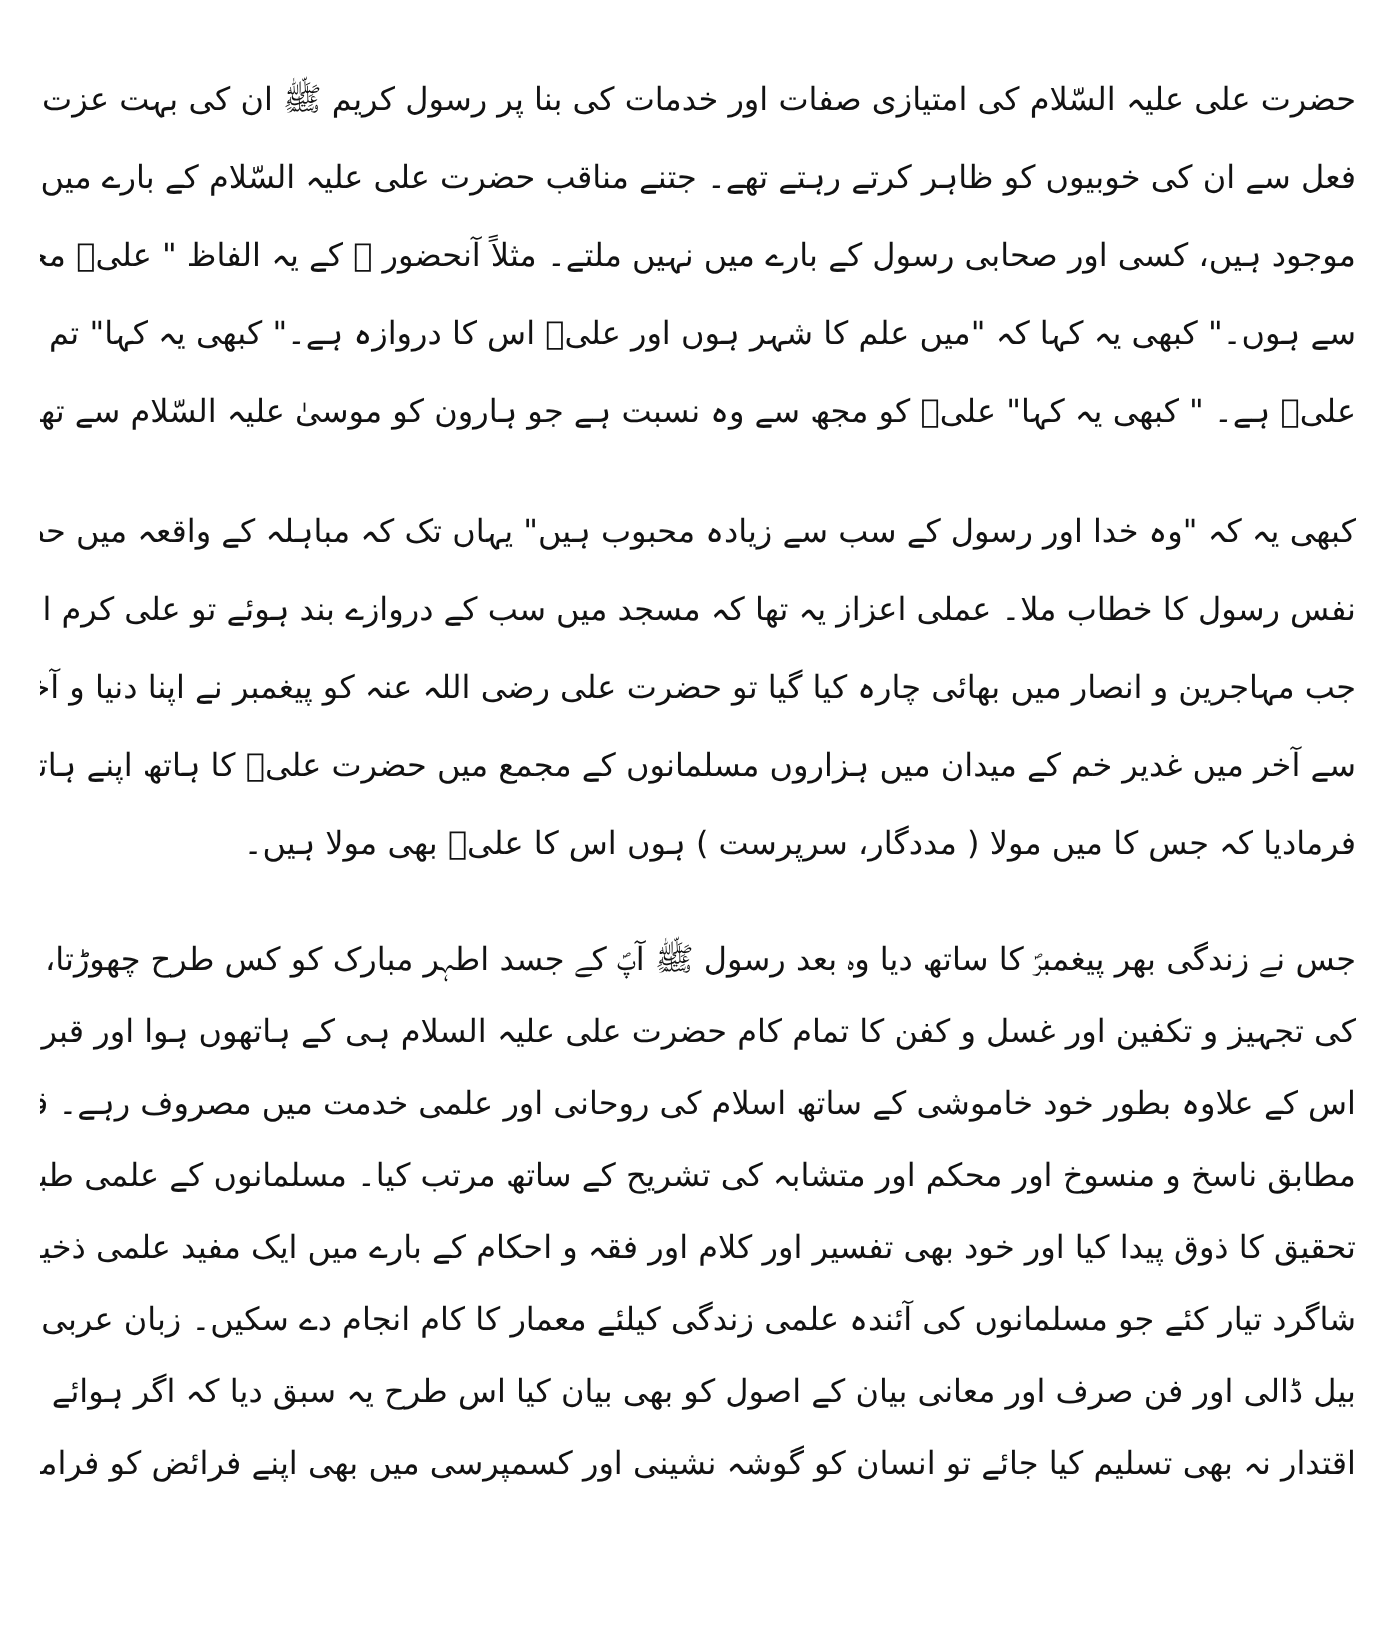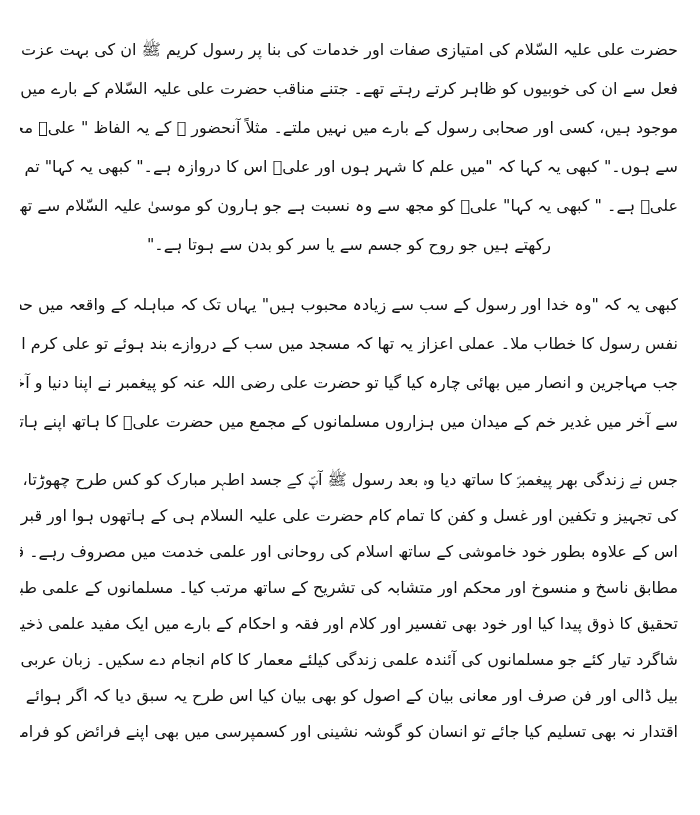--- a/index.html
+++ b/index.html
@@ -49,28 +49,28 @@
 <body>
 
 <div class="page">
 
   <div class="para para-1">
     <div class="line">حضرت علی علیہ السّلام کی امتیازی صفات اور خدمات کی بنا پر رسول کریم ﷺ ان کی بہت عزت کرتے تھے اوراپنے قول اور</div>
     <div class="line">فعل سے ان کی خوبیوں کو ظاہر کرتے رہتے تھے۔ جتنے مناقب حضرت علی علیہ السّلام کے بارے میں احادیث نبوی میں</div>
     <div class="line">موجود ہیں، کسی اور صحابی رسول کے بارے میں نہیں ملتے۔ مثلاً آنحضور ﷺ کے یہ الفاظ " علیؓ مجھ سے ہیں اور میں علیؓ</div>
     <div class="line">سے ہوں۔" کبھی یہ کہا کہ "میں علم کا شہر ہوں اور علیؓ اس کا دروازہ ہے۔" کبھی یہ کہا" تم سب میں بہترین فیصلہ کرنے والا</div>
     <div class="line">علیؓ ہے۔ " کبھی یہ کہا" علیؓ کو مجھ سے وہ نسبت ہے جو ہارون کو موسیٰ علیہ السّلام سے تھی"۔ کبھی یہ کہا" علیؓ مجھ سے وہ تعلق</div>
-    <div class="line last-center">رکھتے ہیں جو روح کو جسم سے یا سر کو بدن سے ہوتا ہے۔"</div>
   </div>
 
   <div class="para para-2">
     <div class="line">کبھی یہ کہ "وہ خدا اور رسول کے سب سے زیادہ محبوب ہیں" یہاں تک کہ مباہلہ کے واقعہ میں حضرت علی کرم اللہ وجہہ کو</div>
     <div class="line">نفس رسول کا خطاب ملا۔ عملی اعزاز یہ تھا کہ مسجد میں سب کے دروازے بند ہوئے تو علی کرم اللہ وجہہ کا دروازہ کھلا رکھا گیا۔</div>
     <div class="line">جب مہاجرین و انصار میں بھائی چارہ کیا گیا تو حضرت علی رضی اللہ عنہ کو پیغمبر نے اپنا دنیا و آخرت میں بھائی قرار دیا اور سب</div>
     <div class="line">سے آخر میں غدیر خم کے میدان میں ہزاروں مسلمانوں کے مجمع میں حضرت علیؓ کا ہاتھ اپنے ہاتھوں پر بلند کرکے یہ اعلان</div>
+    <div class="line last-start">فرمادیا کہ جس کا میں مولا ( مددگار، سرپرست ) ہوں اس کا علیؓ بھی مولا ہیں۔</div>
   </div>
 
   <div class="para para-3">
     <div class="line">جس نے زندگی بھر پیغمبرؐ کا ساتھ دیا وہ بعد رسول ﷺ آپؐ کے جسد اطہر مبارک کو کس طرح چھوڑتا، چنانچہ رسول ﷺ</div>
     <div class="line">کی تجہیز و تکفین اور غسل و کفن کا تمام کام حضرت علی علیہ السلام ہی کے ہاتھوں ہوا اور قبر میں آپ ہی نے رسولؐ کو اتارا۔</div>
     <div class="line">اس کے علاوہ بطور خود خاموشی کے ساتھ اسلام کی روحانی اور علمی خدمت میں مصروف رہے۔ قرآن کو ترتیبِ نزول کے</div>
     <div class="line">مطابق ناسخ و منسوخ اور محکم اور متشابہ کی تشریح کے ساتھ مرتب کیا۔ مسلمانوں کے علمی طبقے میں تصنیف و تالیف کا اور علمی</div>
     <div class="line">تحقیق کا ذوق پیدا کیا اور خود بھی تفسیر اور کلام اور فقہ و احکام کے بارے میں ایک مفید علمی ذخیرہ فراہم کیا۔ بہت سے ایسے</div>
     <div class="line">شاگرد تیار کئے جو مسلمانوں کی آئندہ علمی زندگی کیلئے معمار کا کام انجام دے سکیں۔ زبان عربی کی حفاظت کیلئے علم نحو کی داغ</div>
     <div class="line">بیل ڈالی اور فن صرف اور معانی بیان کے اصول کو بھی بیان کیا اس طرح یہ سبق دیا کہ اگر ہوائے زمانہ مخالف بھی ہوا اور</div>

